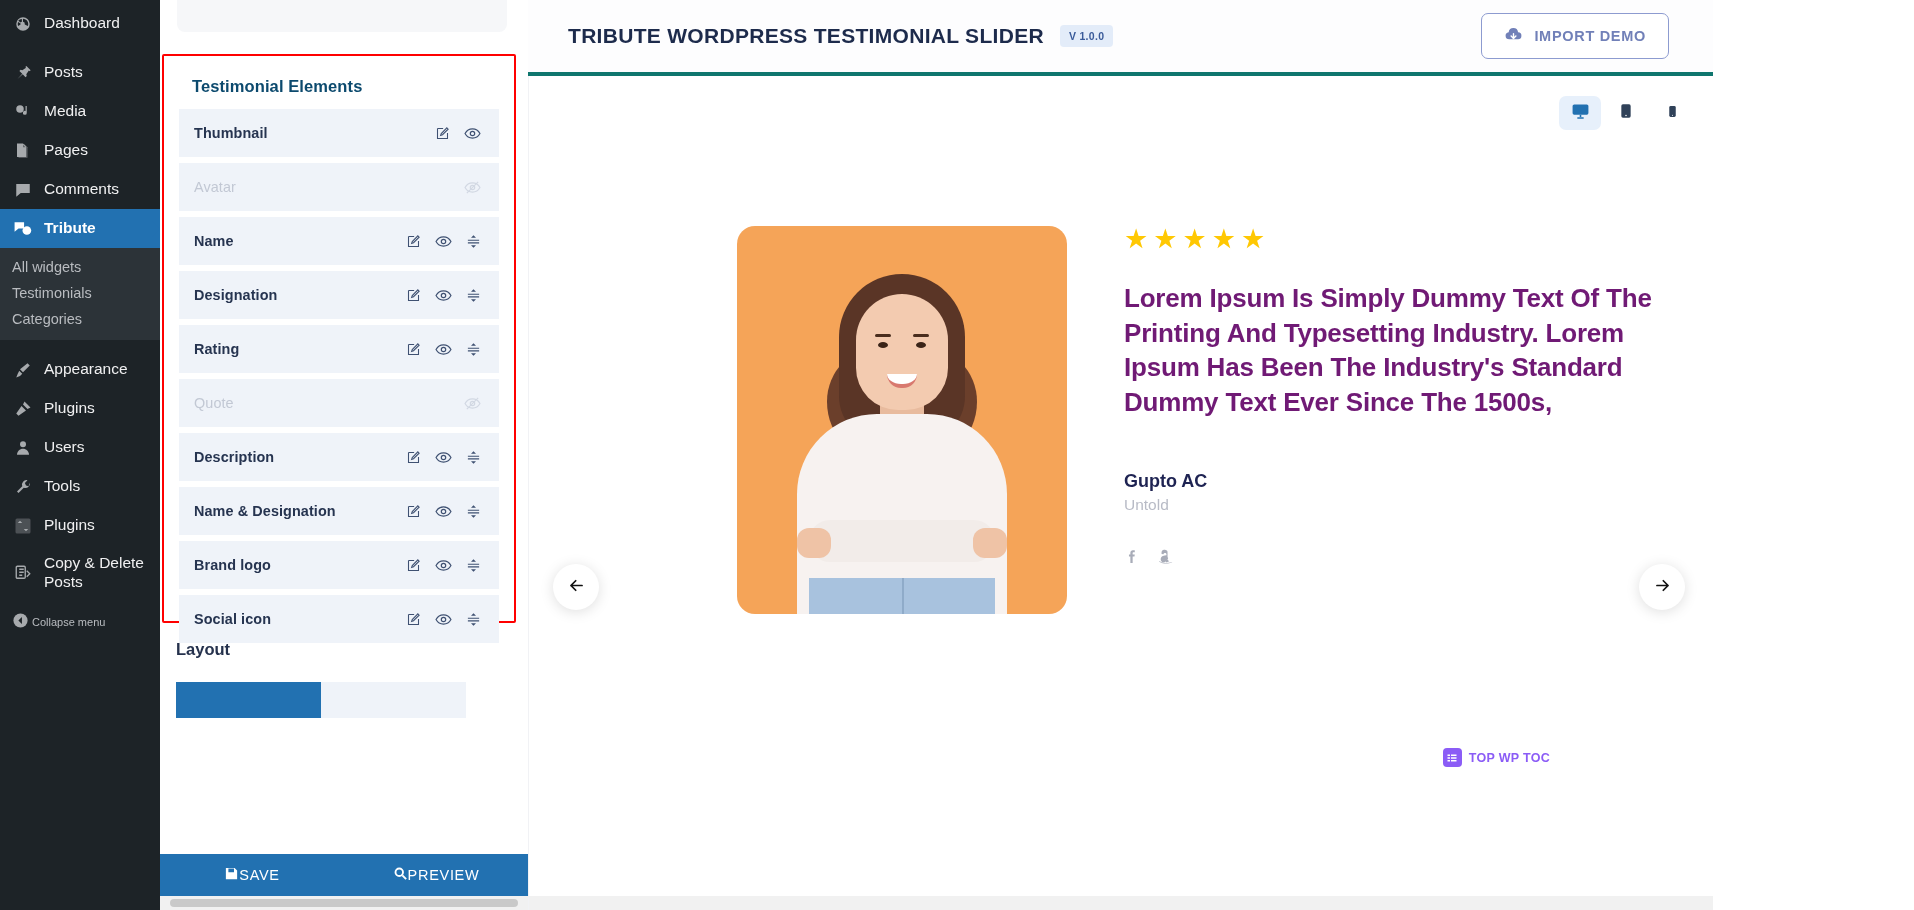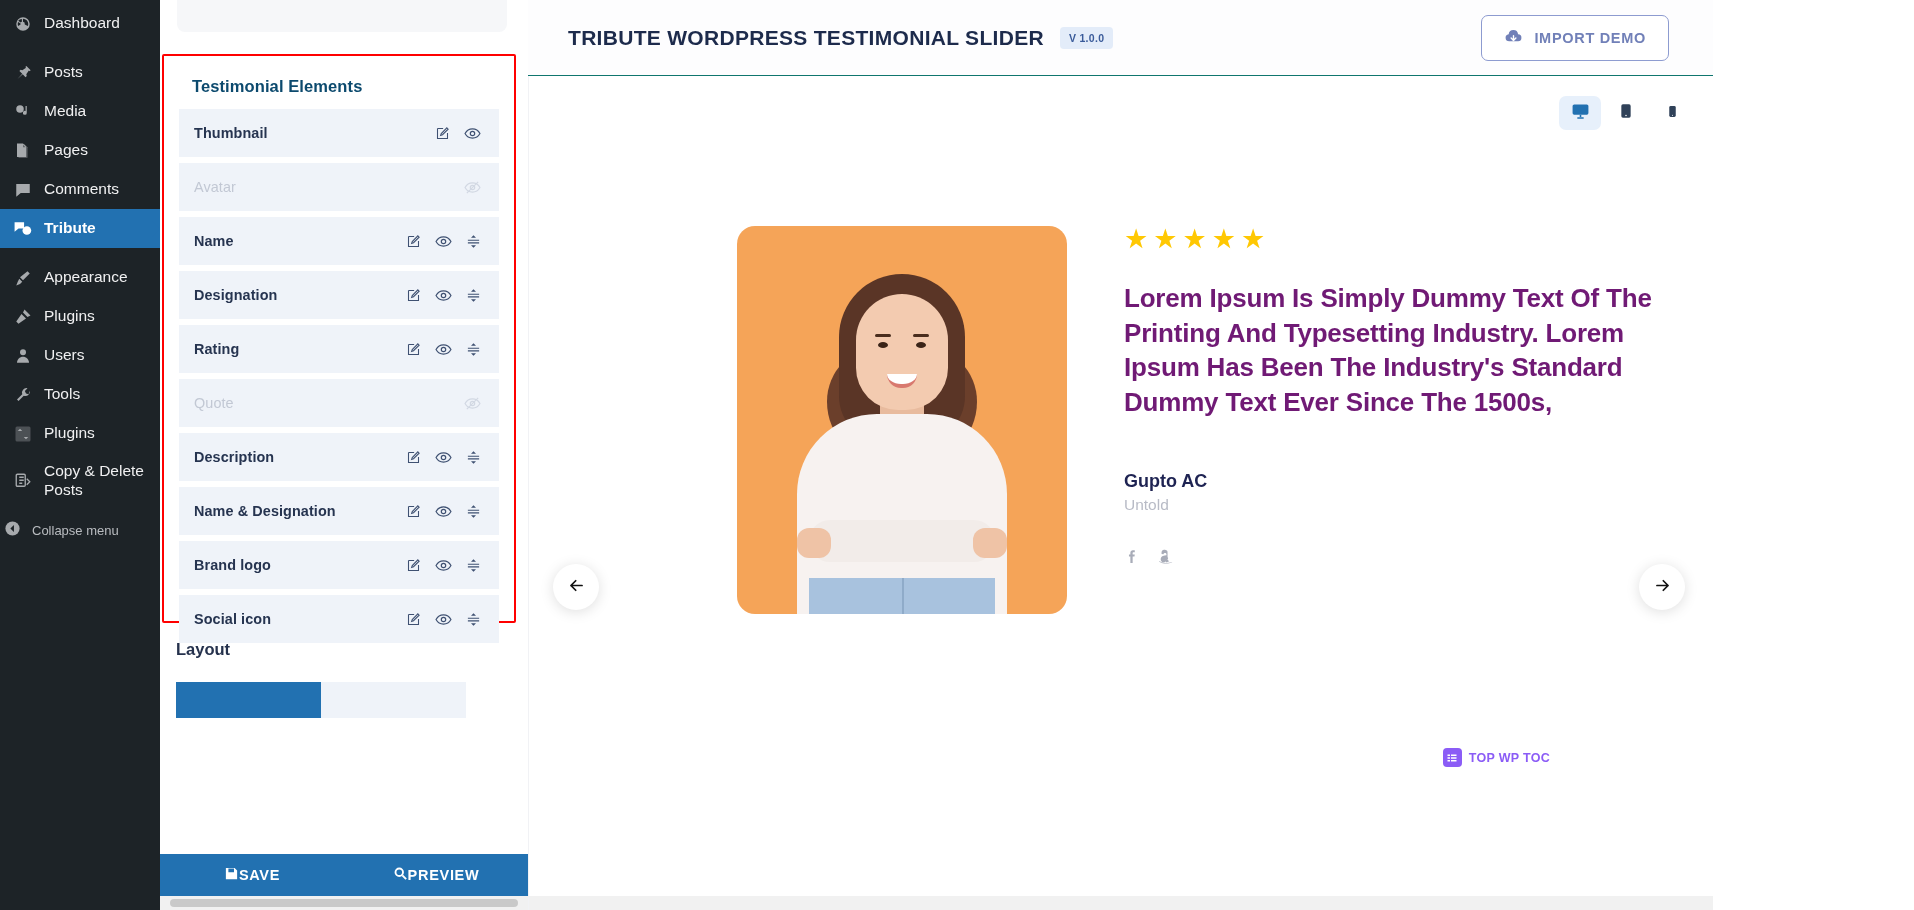--- a/index.html
+++ b/index.html
@@ -50,23 +50,23 @@
   .wp-sub {
     background: #2c3338;
     padding: 6px 0 8px 0;
   }
   .wp-sub .wp-subitem {
     padding: 5px 0 5px 12px;
     font-size: 14.5px;
     color: #b9bcc0;
   }
   .wp-collapse {
-    display:flex; align-items:center; gap:11px;
-    padding: 12px 0 10px 4px;
-    font-size: 13px; color: #b9bcc0;
+    display:flex; align-items:center; gap:3px;
+    padding: 12px 0 10px 12px;
+    font-size: 11px; color: #b9bcc0;
   }
   .wp-collapse .wp-ico { color:#a7aaad; }
 
   
   .left-panel {
     width: 368px; flex: 0 0 368px;
     background: #ffffff;
     height: 910px;
     position: relative;
     overflow: hidden;
@@ -145,21 +145,21 @@
     left: 0; bottom: 14px;
     width: 368px; height: 42px;
     background: #2271b1;
     display: flex;
     align-items: center;
     color: #fff;
   }
   .bb-btn {
     flex: 1;
     display: flex; align-items: center; justify-content: center;
-    font-size: 14.5px; font-weight: 700;
+    font-size: 14.5px; font-weight: 400;
     letter-spacing: .7px;
     cursor: pointer;
     height: 100%;
   }
   .panel-hscroll {
     position: absolute; left: 0; bottom: 0;
     width: 368px; height: 14px;
     background: #f1f1f1;
   }
   .panel-hscroll i {
@@ -170,21 +170,21 @@
   
   .right-area {
     flex: 1;
     height: 910px;
     background: #ffffff;
     position: relative;
     display: flex; flex-direction: column;
   }
   .topbar {
     height: 76px;
-    border-bottom: 1px solid #0f766e;
+    border-bottom: 4px solid #0f766e;
     display: flex; align-items: center;
     padding: 0 44px 0 40px;
     background: #fdfdfe;
     justify-content: space-between;
   }
   .topbar-left { display: flex; align-items: center; gap: 16px; }
   .app-title {
     font-size: 21px; font-weight: 700; color: #1d2b4c;
     letter-spacing: .3px;
     text-transform: uppercase;
@@ -409,20 +409,31 @@
     <div class="wp-item active">
       <span class="wp-ico">
         <svg width="19" height="19" viewBox="0 0 24 24" fill="currentColor">
             <path d="M2 4h12v8H7l-5 4z"></path>
             <circle cx="17.5" cy="14.5" r="5.5"></circle>
           </svg>
       </span>
       <span>Tribute</span>
     </div>
 
+    <div class="wp-sub">
+      <div class="wp-subitem">
+        <span>All widgets</span>
+      </div>
+      <div class="wp-subitem">
+        <span>Testimonials</span>
+      </div>
+      <div class="wp-subitem">
+        <span>Categories</span>
+      </div>
+    </div>
 
     <div class="wp-gap"></div>
 
     <div class="wp-item">
       <span class="wp-ico">
         <svg width="18" height="18" viewBox="0 0 24 24" fill="currentColor">
             <path d="M18 3l3 3-9 9-4-4zM7 13l4 4-3 3-5 2 2-5z"></path>
           </svg>
       </span>
       <span>Appearance</span>

